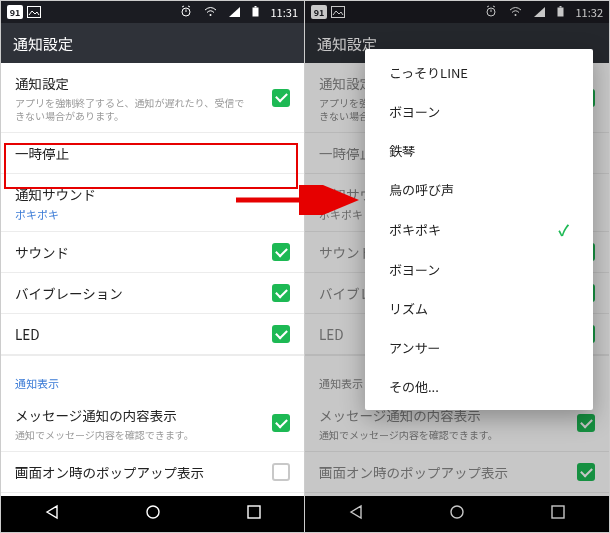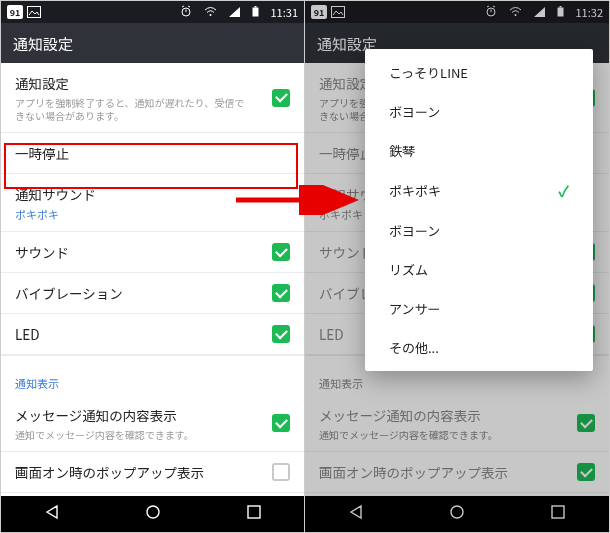--- a/index.html
+++ b/index.html
@@ -261,20 +261,23 @@
         <div class="item">
           <span>こっそりLINE</span>
         </div>
         <div class="item">
           <span>ボヨーン</span>
         </div>
         <div class="item">
           <span>鉄琴</span>
         </div>
         <div class="item">
+          <span>鳥の呼び声</span>
+        </div>
+        <div class="item">
           <span>ポキポキ</span>
           <span class="tick">✓</span>
         </div>
         <div class="item">
           <span>ボヨーン</span>
         </div>
         <div class="item">
           <span>リズム</span>
         </div>
         <div class="item">

